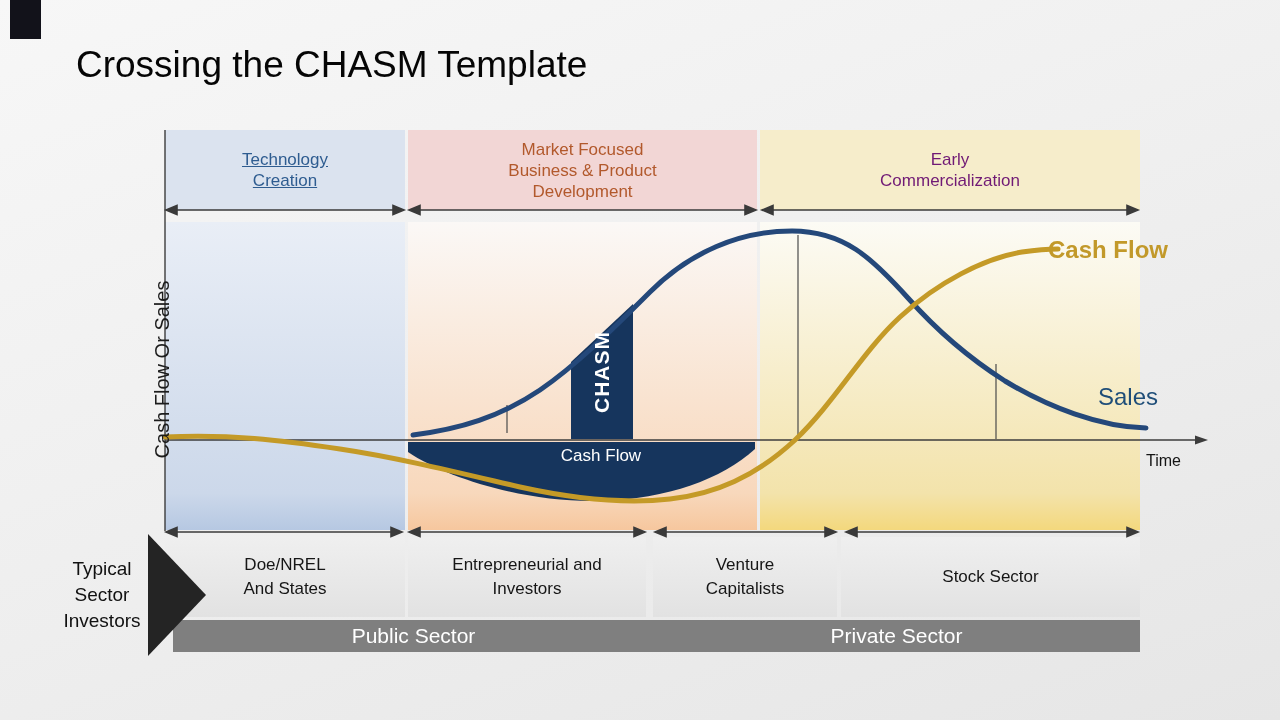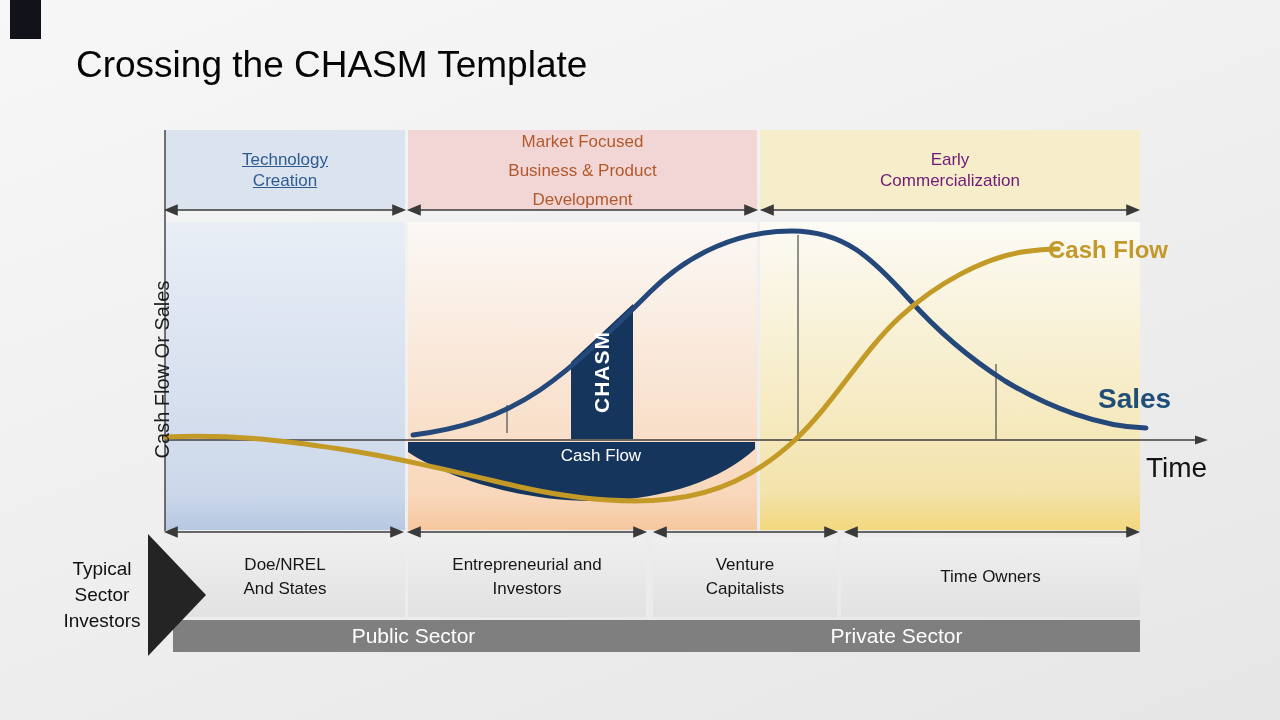--- a/index.html
+++ b/index.html
@@ -8,37 +8,37 @@
   .stage {
     position:relative; width:1280px; height:720px; overflow:hidden;
     background:linear-gradient(160deg,#f7f7f7 0%,#eeeeee 55%,#e6e6e6 100%);
   }
   .corner-accent { position:absolute; left:10px; top:0; width:31px; height:39px; background:#12121a; }
   .slide-title { position:absolute; left:76px; top:44px; font-size:37px; color:#050505; letter-spacing:0; }
 
   
   .phase { position:absolute; top:130px; height:80px; display:flex; flex-direction:column; justify-content:center; text-align:center; font-size:17px; line-height:21px; }
   .phase-1 { left:165px; width:240px; background:#dbe3ef; color:#2e5c90;text-decoration:underline; }
-  .phase-2 { left:408px; width:349px; background:#f2d6d5; color:#b2592c;gap:8px; }
+  .phase-2 { left:408px; width:349px; background:#f2d6d5; color:#b2592c; }
   .phase-3 { left:760px; width:380px; background:#f6edcb; color:#701a75; }
 
   
   .chart-col { position:absolute; top:222px; height:308px; }
   .chart-col-1 { left:165px; width:240px; background:linear-gradient(#e9eef6 0%,#ccd8ea 88%,#b6c8e2 100%); }
   .chart-col-2 { left:408px; width:349px; background:linear-gradient(#fbf8f6 0%,#f8d8bc 88%,#f6c79e 100%); }
   .chart-col-3 { left:760px; width:380px; background:linear-gradient(#fcfbf5 0%,#f3e3ab 88%,#f3d87d 100%); }
 
   svg.overlay { position:absolute; left:0; top:0; z-index:2; pointer-events:none; }
 
   .y-axis-label { position:absolute; left:47px; top:358px; width:230px; text-align:center;
     transform:rotate(-90deg); transform-origin:center; font-size:20px; color:#1c1c1c; z-index:3; }
-  .x-axis-label { position:absolute; left:1146px; top:452px; font-size:28px; color:#141414; z-index:3; }
+  .x-axis-label { position:absolute; left:1146px; top:452px; font-size:16px; color:#141414; z-index:3; }
 
   .cashflow-label { position:absolute; left:1048px; top:236px; font-size:24px; font-weight:bold; color:#c2992a; z-index:3; }
-  .sales-label   { position:absolute; left:1098px; top:383px; font-size:28px; font-weight:bold; color:#1f4e79; z-index:3; }
+  .sales-label   { position:absolute; left:1098px; top:383px; font-size:24px; font-weight:normal; color:#1f4e79; z-index:3; }
 
   .chasm-label { position:absolute; left:542px; top:360px; width:120px; text-align:center;
     transform:rotate(-90deg); transform-origin:center; font-size:21px; font-weight:600; letter-spacing:1px; color:#ffffff; z-index:3; }
 
   .valley-text { position:absolute; left:430px; top:444px; width:342px; text-align:center;
     color:#ffffff; font-size:17px; line-height:23px; z-index:3; }
 
   
   .inv-heading { position:absolute; left:38px; top:556px; width:128px; text-align:center;
     font-size:19px; line-height:26px; color:#111111; z-index:3; }
@@ -156,21 +156,21 @@
   </div>
   <div class="inv-box inv-box-2">
     <div>Entrepreneurial and</div>
     <div>Investors</div>
   </div>
   <div class="inv-box inv-box-3">
     <div>Venture</div>
     <div>Capitalists</div>
   </div>
   <div class="inv-box inv-box-4">
-    <div>Time Owners</div>
+    <div>Stock Sector</div>
   </div>
 
   <div class="sector-bar sector-public">
     <span>Public Sector</span>
   </div>
   <div class="sector-bar sector-private">
     <span>Private Sector</span>
   </div>
 
 </div>

